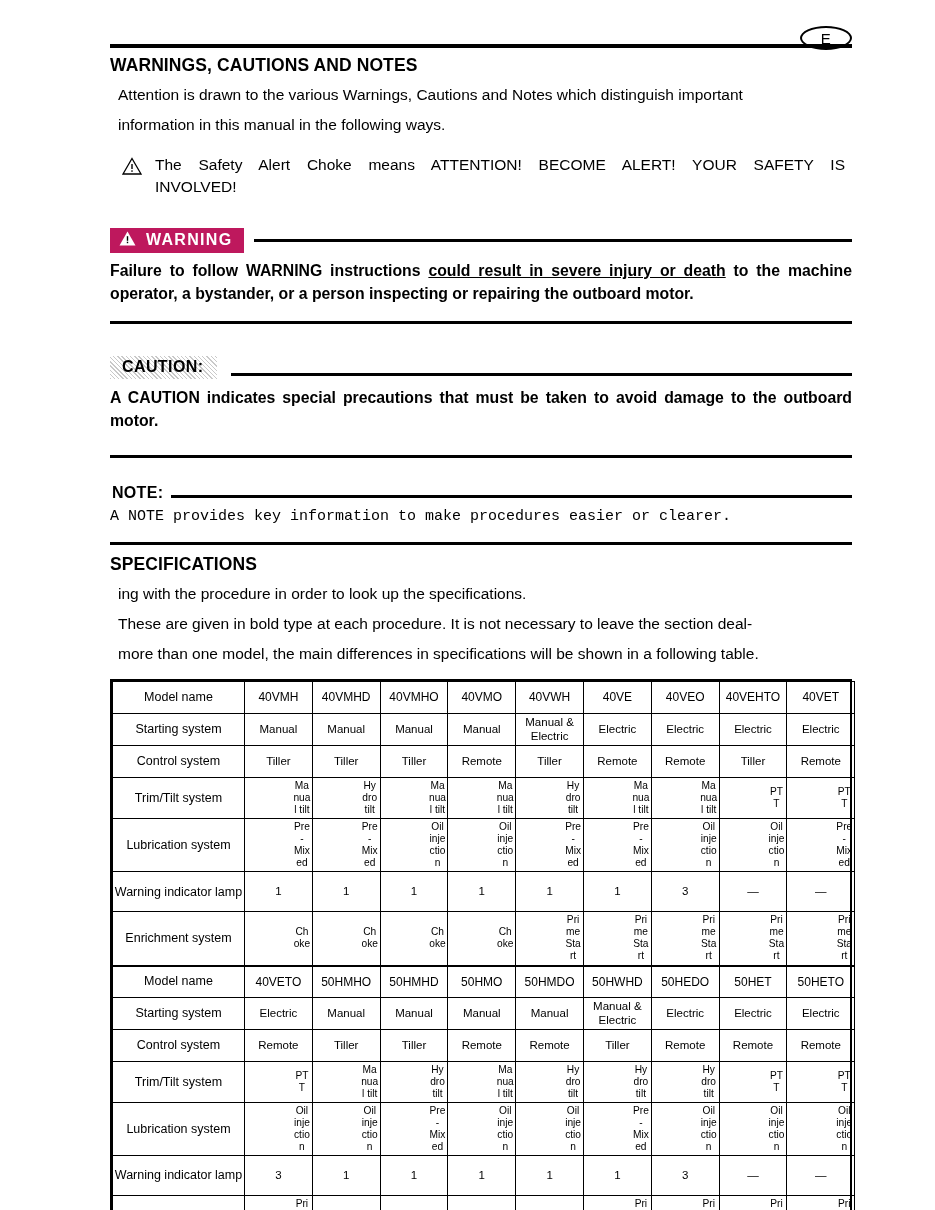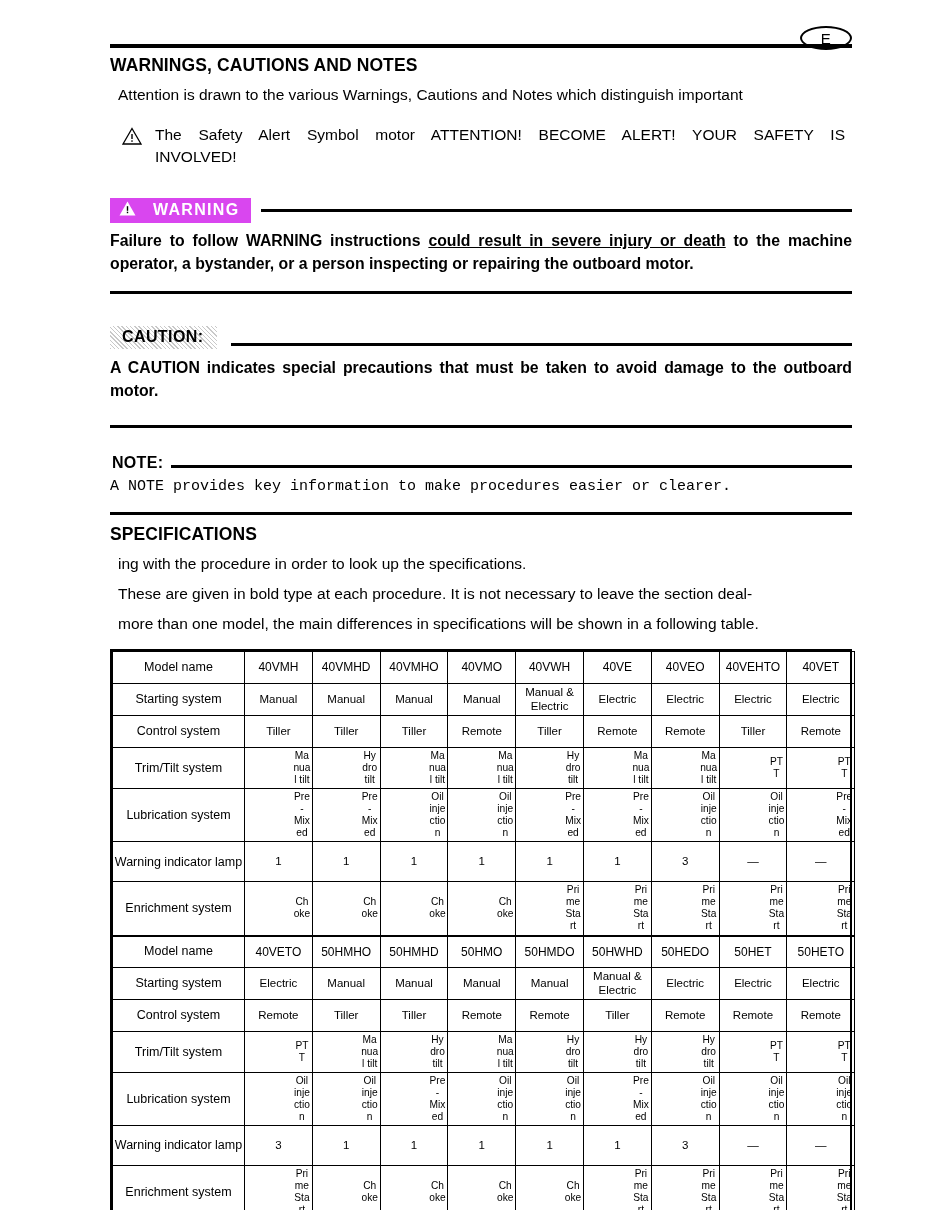--- a/index.html
+++ b/index.html
@@ -103,25 +103,25 @@
     text-align-last: justify;
   }
 
   
   .warn-head-row {
     display: flex;
     align-items: center;
     margin-top: 30px;
   }
   .warn-badge {
-    background: #d946ef;
+    background: #be185d;
     color: #fff;
     display: flex;
     align-items: center;
-    gap: 17px;
+    gap: 10px;
     padding: 3px 12px 4px 9px;
     height: 25px;
   }
   .warn-badge .warn-label {
     font-size: 16px;
     font-weight: bold;
     letter-spacing: 1.3px;
     font-family: "Liberation Sans", sans-serif;
   }
   .warn-head-rule {
@@ -256,31 +256,32 @@
     <span>E</span>
   </div>
 
   <div class="content" style="top:44px;">
 
     <div class="rule-heavy"></div>
 
     <h2 class="section-heading">WARNINGS, CAUTIONS AND NOTES</h2>
 
     <p class="body-text">Attention is drawn to the various Warnings, Cautions and Notes which distinguish important</p>
+    <p class="body-text">information in this manual in the following ways.</p>
 
     <div class="alert-line">
       <span class="tri-icon">
         <svg width="20" height="18" viewBox="0 0 20 18" aria-hidden="true">
           <polygon points="10,1.5 19,17 1,17" fill="none" stroke="#000" stroke-width="1.3"></polygon>
           <rect x="9.3" y="7" width="1.4" height="5" fill="#000"></rect>
           <rect x="9.3" y="13.3" width="1.4" height="1.5" fill="#000"></rect>
         </svg>
       </span>
       <span class="alert-text">
-        <span class="j1">The Safety Alert Symbol motor ATTENTION! BECOME ALERT! YOUR SAFETY IS</span>
+        <span class="j1">The Safety Alert Choke means ATTENTION! BECOME ALERT! YOUR SAFETY IS</span>
         <span>INVOLVED!</span>
       </span>
     </div>
 
     <div class="warn-head-row">
       <div class="warn-badge">
         <span>
           <svg width="17" height="15" viewBox="0 0 17 15" aria-hidden="true">
             <polygon points="8.5,0.5 16.5,14.5 0.5,14.5" fill="#fff"></polygon>
             <rect x="7.8" y="5.2" width="1.4" height="4.6" fill="#000"></rect>

